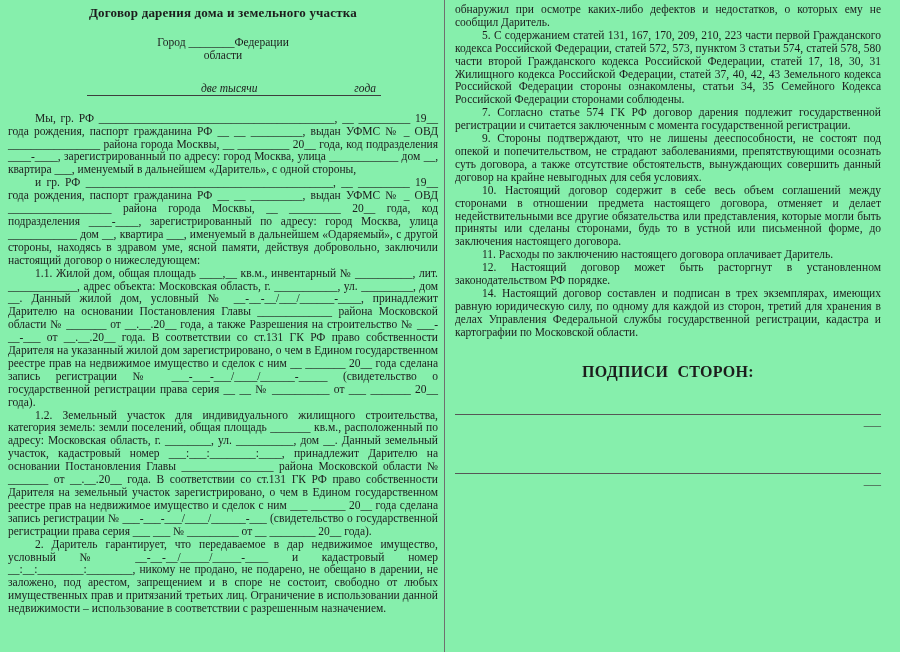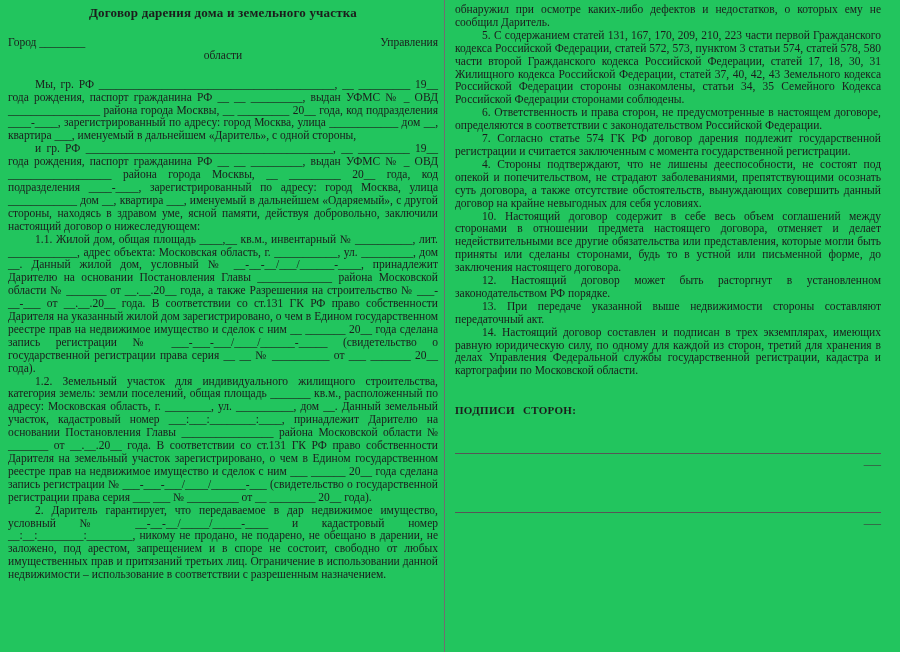--- a/index.html
+++ b/index.html
@@ -7,21 +7,21 @@
     width: 900px; height: 652px;
     background: #ffffff;
     font-family: "Liberation Serif", "DejaVu Serif", serif;
     color: #1c1c1c;
     -webkit-font-smoothing: antialiased;
   }
   .page {
     position: relative;
     width: 900px; height: 652px;
     overflow: hidden;
-    background: #22c55e;
+    background: #86efac;
   }
   .col {
     position: absolute; top: 0;
     font-size: 11.5px;
     line-height: 12.9px;
     text-align: justify;
   }
   .col-left  { left: 8px;   width: 430px; }
   .col-right { left: 455px; width: 426px; padding-top: 3px; }
   .divider {
@@ -31,21 +31,21 @@
   }
   .doc-title {
     font-weight: bold;
     text-align: center;
     font-size: 13px;
     padding-top: 7px;
     letter-spacing: 0.2px;
   }
   .city-row {
     display: flex;
-    justify-content: space-between;
+    justify-content: center;
     margin-top: 16px;
   }
   .region-wrap { text-align: center; }
   .date-row {
     margin-left: 79px;
     width: 294px;
     border-bottom: 1px solid #3d3d3d;
     display: flex;
     align-items: flex-end;
     font-style: italic;
@@ -53,22 +53,23 @@
     height: 15px;
     white-space: nowrap;
   }
   .date-sp1 { width: 114px; }
   .date-sp2 { flex: 1; }
   .date-sp3 { width: 5px; }
   p.para { margin: 0; text-indent: 27px; }
   p.para.first-body { margin-top: 16px; }
   p.para.no-indent { text-indent: 0; }
   .sign-heading {
+    text-align: center;
     font-weight: bold;
-    font-size: 11px;
+    font-size: 16px;
     margin-top: 27px;
     word-spacing: 5px;
     letter-spacing: 0.3px;
   }
   .sig-line {
     height: 0;
     border-bottom: 1.4px solid #565656;
     width: 100%;
   }
   .sig-line.first  { margin-top: 36px; }
@@ -82,44 +83,50 @@
 </head>
 <body>
 
 <div class="page">
 
   <div class="col col-left">
     <div class="doc-title">Договор дарения дома и земельного участка</div>
 
     <div class="city-row">
       <span>Город ________</span>
-      <span>Управления</span>
+      <span>Федерации</span>
     </div>
     <div class="region-wrap">области</div>
 
+    <div class="date-row">
+      <span class="date-sp1"></span>
+      <span>две тысячи</span>
+      <span class="date-sp2"></span>
+      <span>года</span>
+      <span class="date-sp3"></span>
+    </div>
 
     <p class="para first-body">Мы, гр. РФ _________________________________________, __ _________ 19__ года рождения, паспорт гражданина РФ __ __ _________, выдан УФМС № _ ОВД ________________ района города Москвы, __ _________ 20__ года, код подразделения ____-____, зарегистрированный по адресу: город Москва, улица ____________ дом __, квартира ___, именуемый в дальнейшем «Даритель», с одной стороны,</p>
     <p class="para">и гр. РФ ___________________________________________, __ _________ 19__ года рождения, паспорт гражданина РФ __ __ _________, выдан УФМС № _ ОВД __________________ района города Москвы, __ _________ 20__ года, код подразделения ____-____, зарегистрированный по адресу: город Москва, улица ____________ дом __, квартира ___, именуемый в дальнейшем «Одаряемый», с другой стороны, находясь в здравом уме, ясной памяти, действуя добровольно, заключили настоящий договор о нижеследующем:</p>
     <p class="para">1.1. Жилой дом, общая площадь ____,__ кв.м., инвентарный № __________, лит. ____________, адрес объекта: Московская область, г. ___________, ул. _________, дом __. Данный жилой дом, условный № __-__-__/___/______-____, принадлежит Дарителю на основании Постановления Главы _____________ района Московской области № _______ от __.__.20__ года, а также Разрешения на строительство № ___-__-___ от __.__.20__ года. В соответствии со ст.131 ГК РФ право собственности Дарителя на указанный жилой дом зарегистрировано, о чем в Едином государственном реестре прав на недвижимое имущество и сделок с ним __ _______ 20__ года сделана запись регистрации № ___-___-___/____/______-_____ (свидетельство о государственной регистрации права серия __ __ № __________ от ___ _______ 20__ года).</p>
     <p class="para">1.2. Земельный участок для индивидуального жилищного строительства, категория земель: земли поселений, общая площадь _______ кв.м., расположенный по адресу: Московская область, г. ________, ул. __________, дом __. Данный земельный участок, кадастровый номер ___:___:________:____, принадлежит Дарителю на основании Постановления Главы ________________ района Московской области № _______ от __.__.20__ года. В соответствии со ст.131 ГК РФ право собственности Дарителя на земельный участок зарегистрировано, о чем в Едином государственном реестре прав на недвижимое имущество и сделок с ним ___ ______ 20__ года сделана запись регистрации № ___-___-___/____/______-___ (свидетельство о государственной регистрации права серия ___ ___ № _________ от __ ________ 20__ года).</p>
     <p class="para">2. Даритель гарантирует, что передаваемое в дар недвижимое имущество, условный № __-__-__/_____/_____-____ и кадастровый номер __:__:________:________, никому не продано, не подарено, не обещано в дарении, не заложено, под арестом, запрещением и в споре не состоит, свободно от любых имущественных прав и притязаний третьих лиц. Ограничение в использовании данной недвижимости – использование в соответствии с разрешенным назначением.</p>
 
   </div>
 
   <div class="divider"></div>
 
   <div class="col col-right">
     <p class="para no-indent">обнаружил при осмотре каких-либо дефектов и недостатков, о которых ему не сообщил Даритель.</p>
     <p class="para">5. С содержанием статей 131, 167, 170, 209, 210, 223 части первой Гражданского кодекса Российской Федерации, статей 572, 573, пунктом 3 статьи 574, статей 578, 580 части второй Гражданского кодекса Российской Федерации, статей 17, 18, 30, 31 Жилищного кодекса Российской Федерации, статей 37, 40, 42, 43 Земельного кодекса Российской Федерации стороны ознакомлены, статьи 34, 35 Семейного Кодекса Российской Федерации сторонами соблюдены.</p>
-    <p class="para">6. Ответственность и права сторон, не предусмотренные в настоящем договоре, определяются в соответствии с законодательством Российской Федерации.</p>
     <p class="para">7. Согласно статье 574 ГК РФ договор дарения подлежит государственной регистрации и считается заключенным с момента государственной регистрации.</p>
-    <p class="para">4. Стороны подтверждают, что не лишены дееспособности, не состоят под опекой и попечительством, не страдают заболеваниями, препятствующими осознать суть договора, а также отсутствие обстоятельств, вынуждающих совершить данный договор на крайне невыгодных для себя условиях.</p>
+    <p class="para">9. Стороны подтверждают, что не лишены дееспособности, не состоят под опекой и попечительством, не страдают заболеваниями, препятствующими осознать суть договора, а также отсутствие обстоятельств, вынуждающих совершить данный договор на крайне невыгодных для себя условиях.</p>
     <p class="para">10. Настоящий договор содержит в себе весь объем соглашений между сторонами в отношении предмета настоящего договора, отменяет и делает недействительными все другие обязательства или представления, которые могли быть приняты или сделаны сторонами, будь то в устной или письменной форме, до заключения настоящего договора.</p>
+    <p class="para">11. Расходы по заключению настоящего договора оплачивает Даритель.</p>
     <p class="para">12. Настоящий договор может быть расторгнут в установленном законодательством РФ порядке.</p>
-    <p class="para">13. При передаче указанной выше недвижимости стороны составляют передаточный акт.</p>
     <p class="para">14. Настоящий договор составлен и подписан в трех экземплярах, имеющих равную юридическую силу, по одному для каждой из сторон, третий для хранения в делах Управления Федеральной службы государственной регистрации, кадастра и картографии по Московской области.</p>
 
     <div class="sign-heading">ПОДПИСИ СТОРОН:</div>
 
     <div class="sig-line first"></div>
     <div class="sig-tail">___</div>
 
     <div class="sig-line second"></div>
     <div class="sig-tail">___</div>
   </div>

